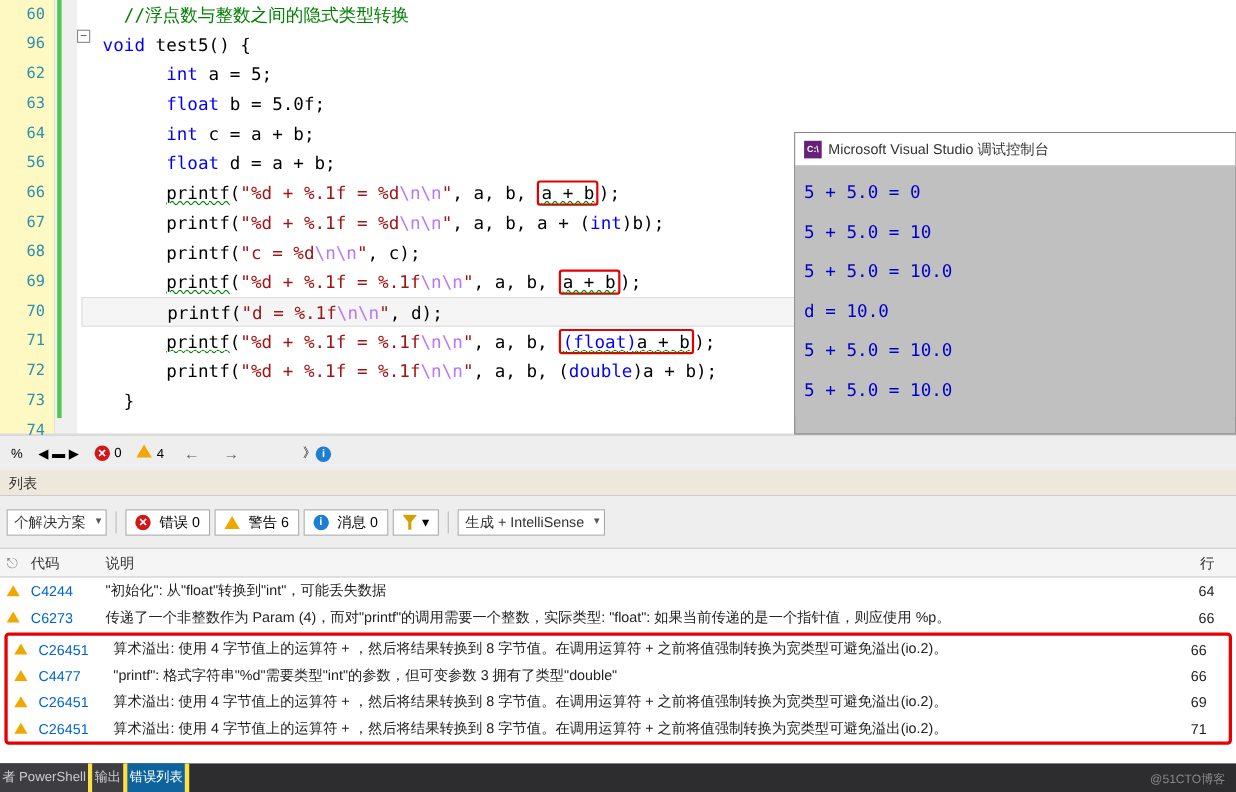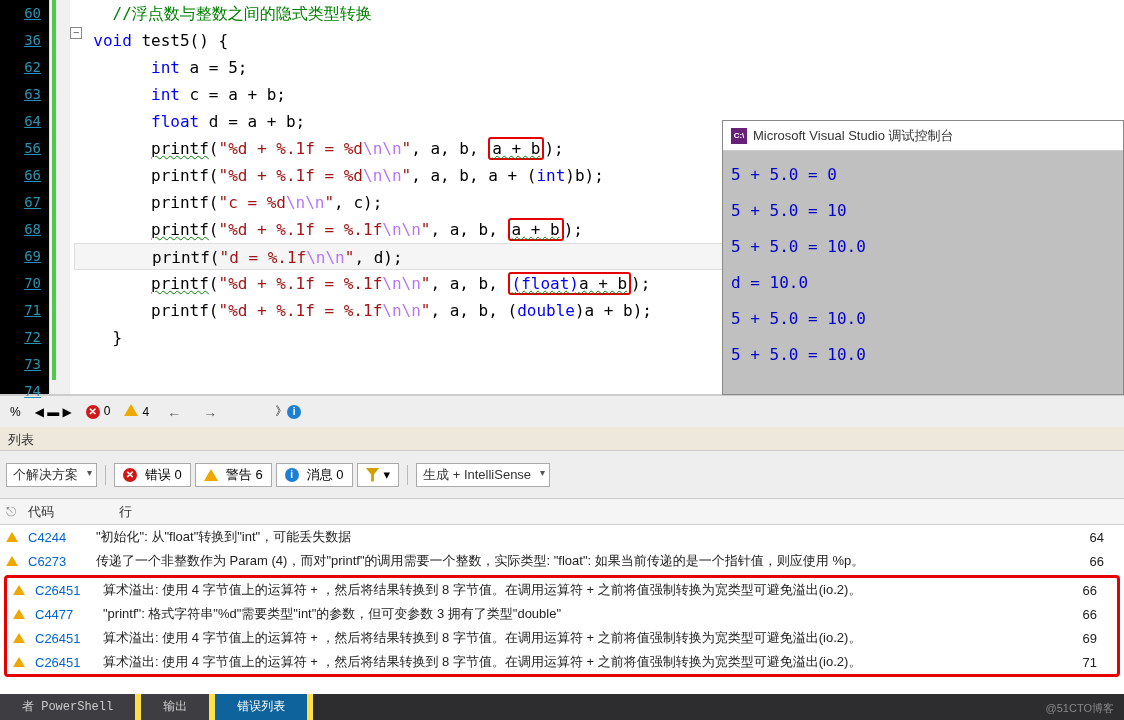--- a/index.html
+++ b/index.html
@@ -1,19 +1,19 @@
 <!DOCTYPE html>
 <html><head>
 <meta charset="utf-8">
 <style>
 * { margin: 0; padding: 0; box-sizing: border-box; }
 body { font-family: Consolas, monospace; font-size: 14px; background: #fff; width: 1124px; height: 720px; overflow: hidden; position: relative; }
 
 .editor-area { display: flex; height: 395px; border-bottom: 1px solid #ccc; }
-.gutter { width: 50px; background: #000000; color: #2b91af; text-align: right; padding-right: 8px; font-size: 14px; line-height: 27px; border-right: 1px solid #e0e0e0; text-decoration: underline; }
+.gutter { width: 50px; background: #fef9c3; color: #2b91af; text-align: right; padding-right: 8px; font-size: 14px; line-height: 27px; border-right: 1px solid #e0e0e0; }
 .gutter div { height: 27px; }
 .indicator-margin { width: 20px; background: #f0f0f0; position: relative; }
 .green-bar { position: absolute; left: 2px; top: 0; width: 4px; height: 380px; background: #4ec94e; }
 .code-pane { flex: 1; background: #fff; font-family: Consolas, monospace; font-size: 16px; line-height: 27px; padding-left: 4px; position: relative; }
 .code-line { height: 27px; white-space: pre; }
 .outline-box { position: absolute; left: 0; top: 27px; width: 12px; height: 12px; border: 1px solid #888; background: #fff; font-size: 10px; text-align: center; line-height: 10px; color: #555; }
 
 .c-comment { color: #008000; }
 .c-keyword { color: #0000ff; }
 .c-string { color: #a31515; }
@@ -49,31 +49,31 @@
 .el-col-icon { width: 24px; }
 .el-col-code { width: 68px; padding-left: 4px; }
 .el-col-desc { flex: 1; padding-left: 4px; }
 .el-col-line { width: 60px; text-align: right; padding-right: 20px; }
 .el-row { display: flex; height: 24px; align-items: center; color: #222; }
 .el-row .warn-tri { width: 0; height: 0; border-left: 6px solid transparent; border-right: 6px solid transparent; border-bottom: 10px solid #f0a800; margin-left: 6px; }
 .el-code { color: #0066cc; }
 .highlight-group { border: 3px solid #e60000; border-radius: 4px; margin: 2px 4px; }
 
 .bottom-tabs { position: absolute; bottom: 0; left: 0; height: 26px; background: #2d2d30; display: flex; font-family: "Microsoft YaHei", sans-serif; font-size: 12px; width: 100%; }
-.bt-tab { padding: 4px 22px; color: #ccc; background: #3e3e42; border-right: 6px solid #fde047; font-family: Liberation Mono, monospace; }
+.bt-tab { padding: 4px 2px; color: #ccc; background: #3e3e42; border-right: 4px solid #fde047; }
 .bt-tab.active { background: #0e639c; color: #fff; }
 .watermark { position: absolute; right: 10px; bottom: 4px; color: #888; font-size: 11px; font-family: sans-serif; }
 </style>
 </head>
 <body>
 
 <div class="editor-area">
   <div class="gutter">
     <div>60</div>
-      <div>36</div>
+      <div>96</div>
       <div>62</div>
       <div>63</div>
       <div>64</div>
       <div>56</div>
       <div>66</div>
       <div>67</div>
       <div>68</div>
       <div>69</div>
       <div>70</div>
       <div>71</div>
@@ -82,20 +82,21 @@
       <div>74</div>
   </div>
   <div class="indicator-margin">
       <div class="green-bar"></div>
     </div>
   <div class="code-pane">
     <div class="outline-box">−</div>
     <div class="code-line">    <span class="c-comment">//浮点数与整数之间的隐式类型转换</span></div>
     <div class="code-line">  <span class="c-keyword">void</span><span> test5</span><span>() {</span></div>
     <div class="code-line">        <span class="c-keyword">int</span><span> a = 5;</span></div>
+    <div class="code-line">        <span class="c-keyword">float</span><span> b = 5.0f;</span></div>
     <div class="code-line">        <span class="c-keyword">int</span><span> c = a + b;</span></div>
     <div class="code-line">        <span class="c-keyword">float</span><span> d = a + b;</span></div>
     <div class="code-line">        <span class="wavy-green">printf</span>(<span class="c-string">"%d + %.1f = %d</span><span class="c-escape">\n\n</span><span class="c-string">"</span><span>, a, b, </span><span class="red-box wavy-green">a + b</span><span>);</span></div>
     <div class="code-line">        <span>printf</span>(<span class="c-string">"%d + %.1f = %d</span><span class="c-escape">\n\n</span><span class="c-string">"</span><span>, a, b, a + (</span><span class="c-keyword">int</span><span>)b);</span></div>
     <div class="code-line">        <span>printf</span>(<span class="c-string">"c = %d</span><span class="c-escape">\n\n</span><span class="c-string">"</span><span>, c);</span></div>
     <div class="code-line">        <span class="wavy-green">printf</span>(<span class="c-string">"%d + %.1f = %.1f</span><span class="c-escape">\n\n</span><span class="c-string">"</span><span>, a, b, </span><span class="red-box wavy-green">a + b</span><span>);</span></div>
     <div class="code-line current-line">        <span>printf</span>(<span class="c-string">"d = %.1f</span><span class="c-escape">\n\n</span><span class="c-string">"</span><span>, d);</span></div>
     <div class="code-line">        <span class="wavy-green">printf</span>(<span class="c-string">"%d + %.1f = %.1f</span><span class="c-escape">\n\n</span><span class="c-string">"</span><span>, a, b, </span><span class="red-box wavy-green"><span style="color:#0000ff">(float)</span>a + b</span><span>);</span></div>
     <div class="code-line">        <span>printf</span>(<span class="c-string">"%d + %.1f = %.1f</span><span class="c-escape">\n\n</span><span class="c-string">"</span><span>, a, b, (</span><span class="c-keyword">double</span><span>)a + b);</span></div>
     <div class="code-line">    <span>}</span></div>
@@ -147,20 +148,21 @@
     </div>
   <div class="tb-btn"><span class="filter-icon"></span>▾</div>
   <div class="tb-sep"></div>
   <div class="tb-combo">生成 + IntelliSense</div>
 </div>
 
 <div class="error-list">
   <div class="el-header">
     <div class="el-col-icon"><span style="margin-left:6px;color:#888">⎋</span></div>
     <div class="el-col-code">代码</div>
+    <div class="el-col-desc">说明</div>
     <div class="el-col-line">行</div>
   </div>
 
   <div class="el-row">
     <div class="el-col-icon">
         <div class="warn-tri"></div>
       </div>
     <div class="el-col-code el-code">C4244</div>
     <div class="el-col-desc">"初始化": 从"float"转换到"int"，可能丢失数据</div>
     <div class="el-col-line">64</div>

